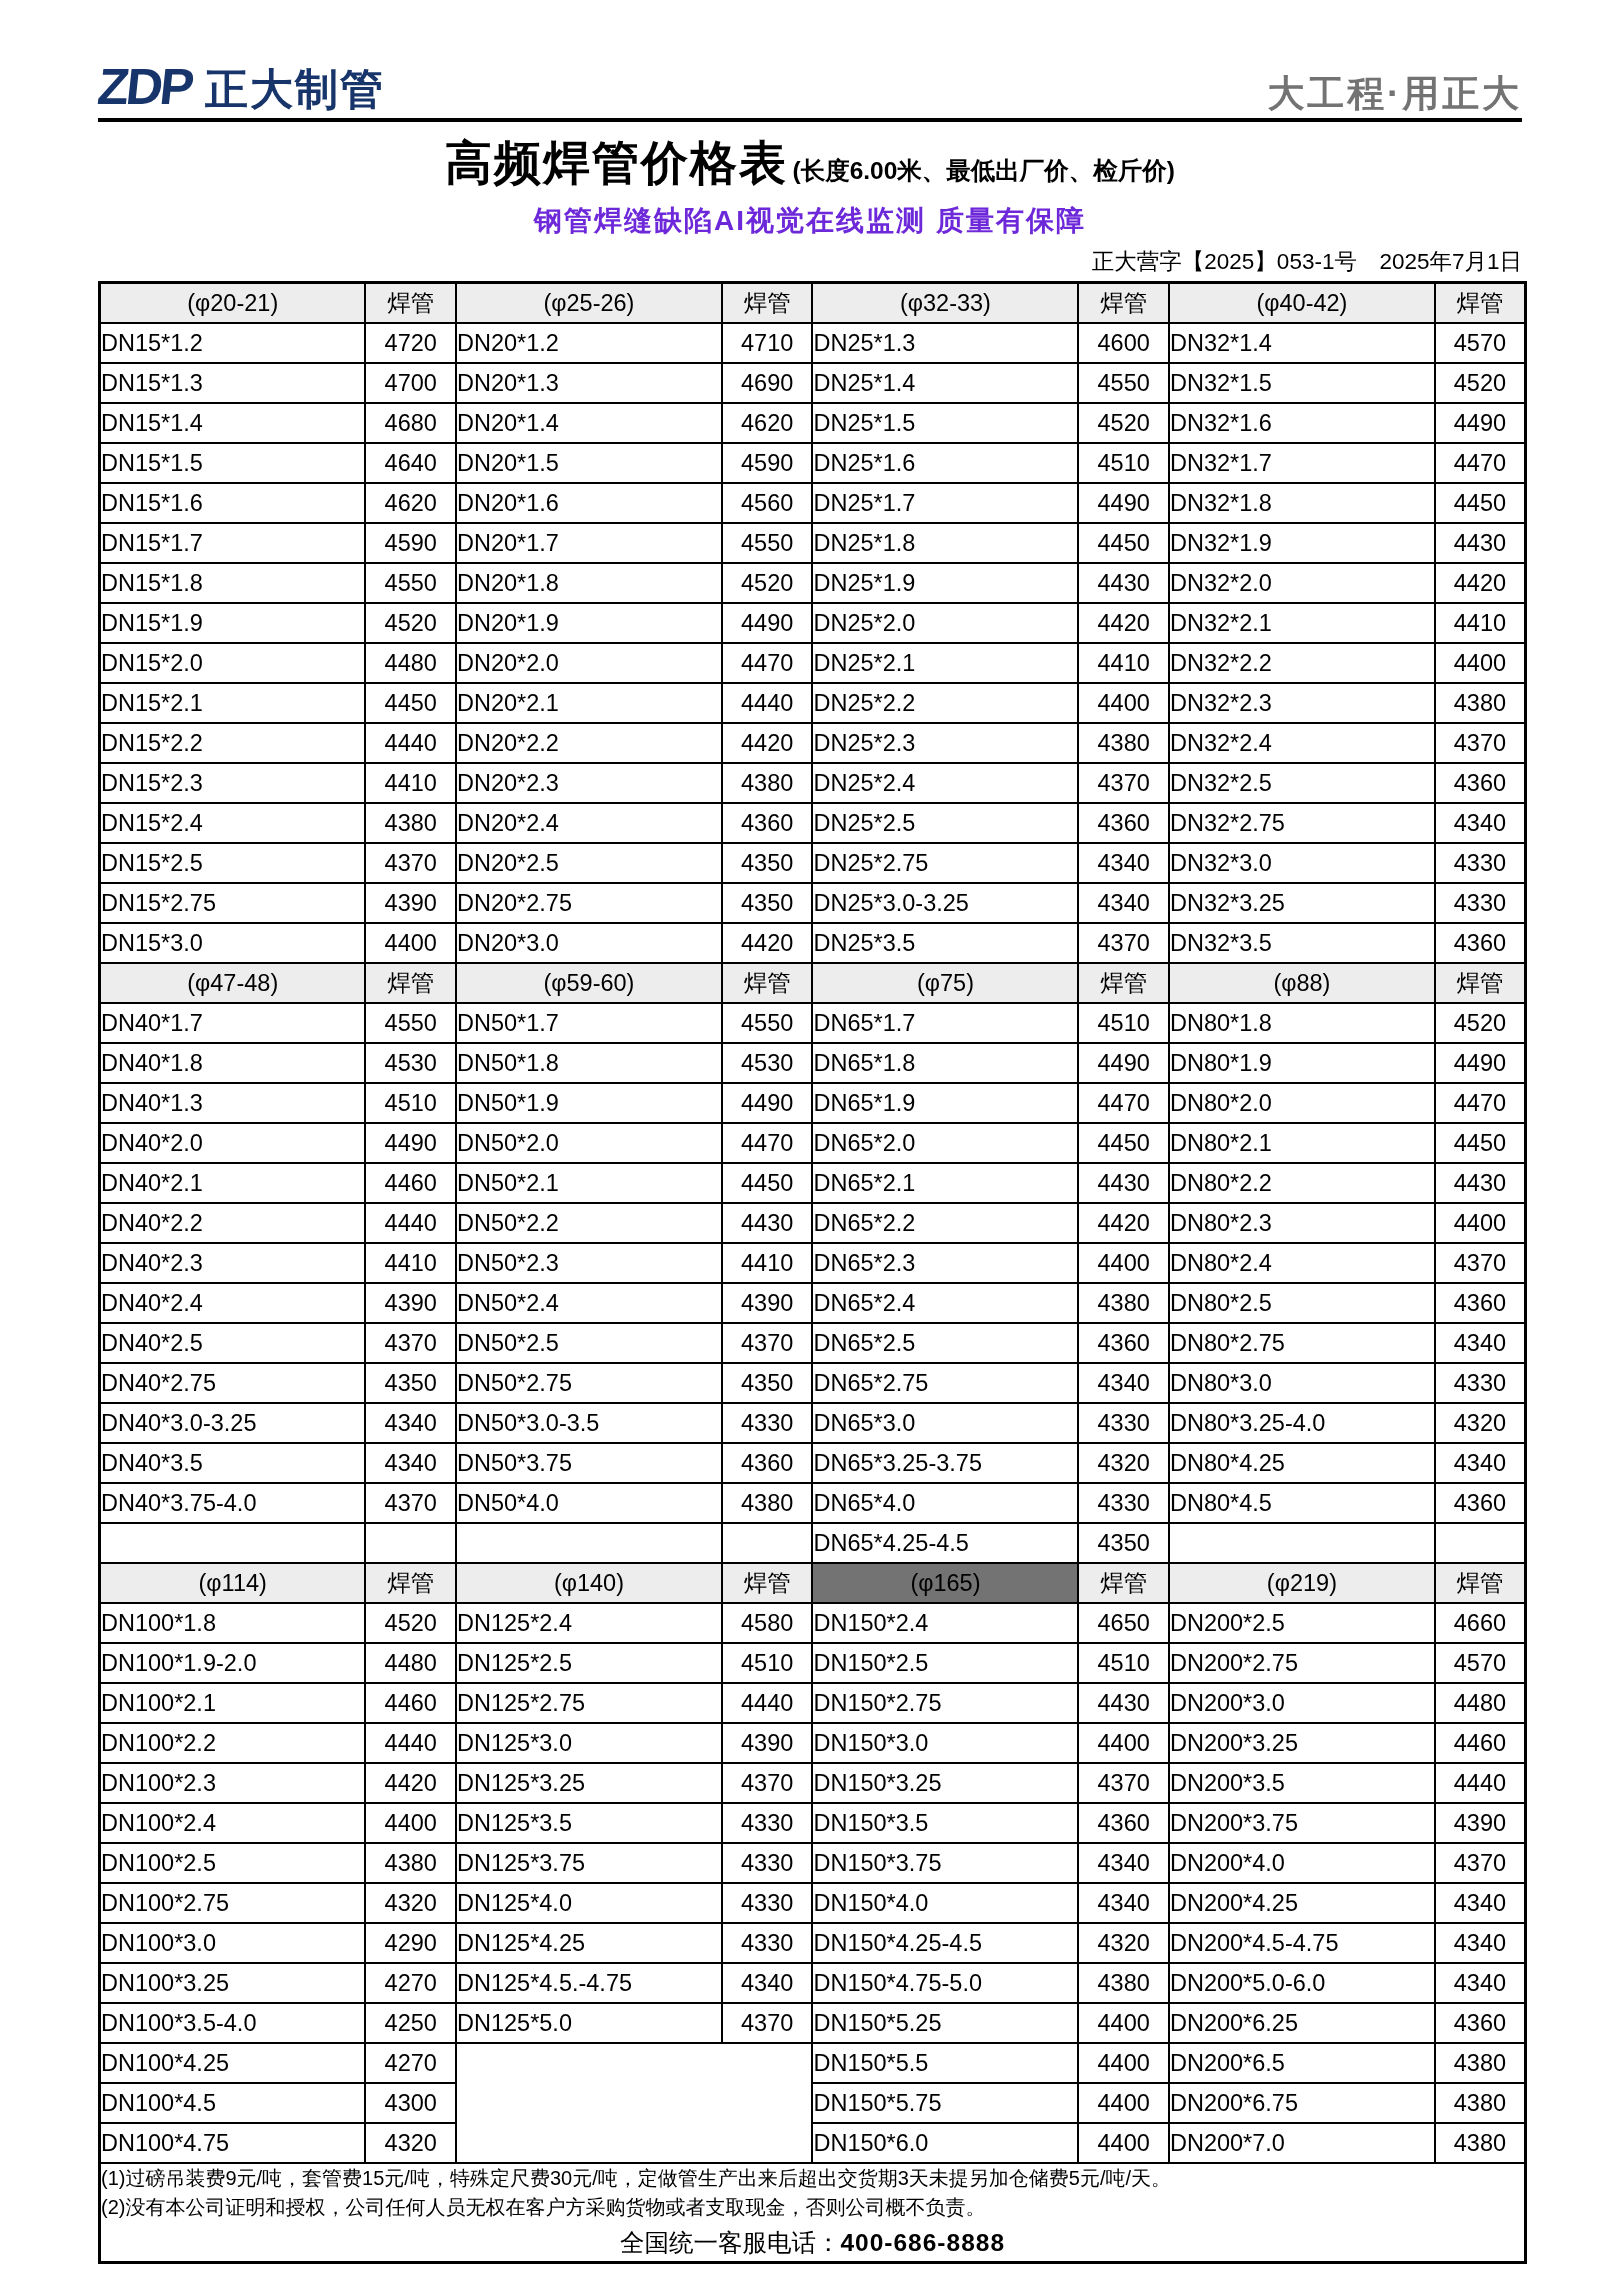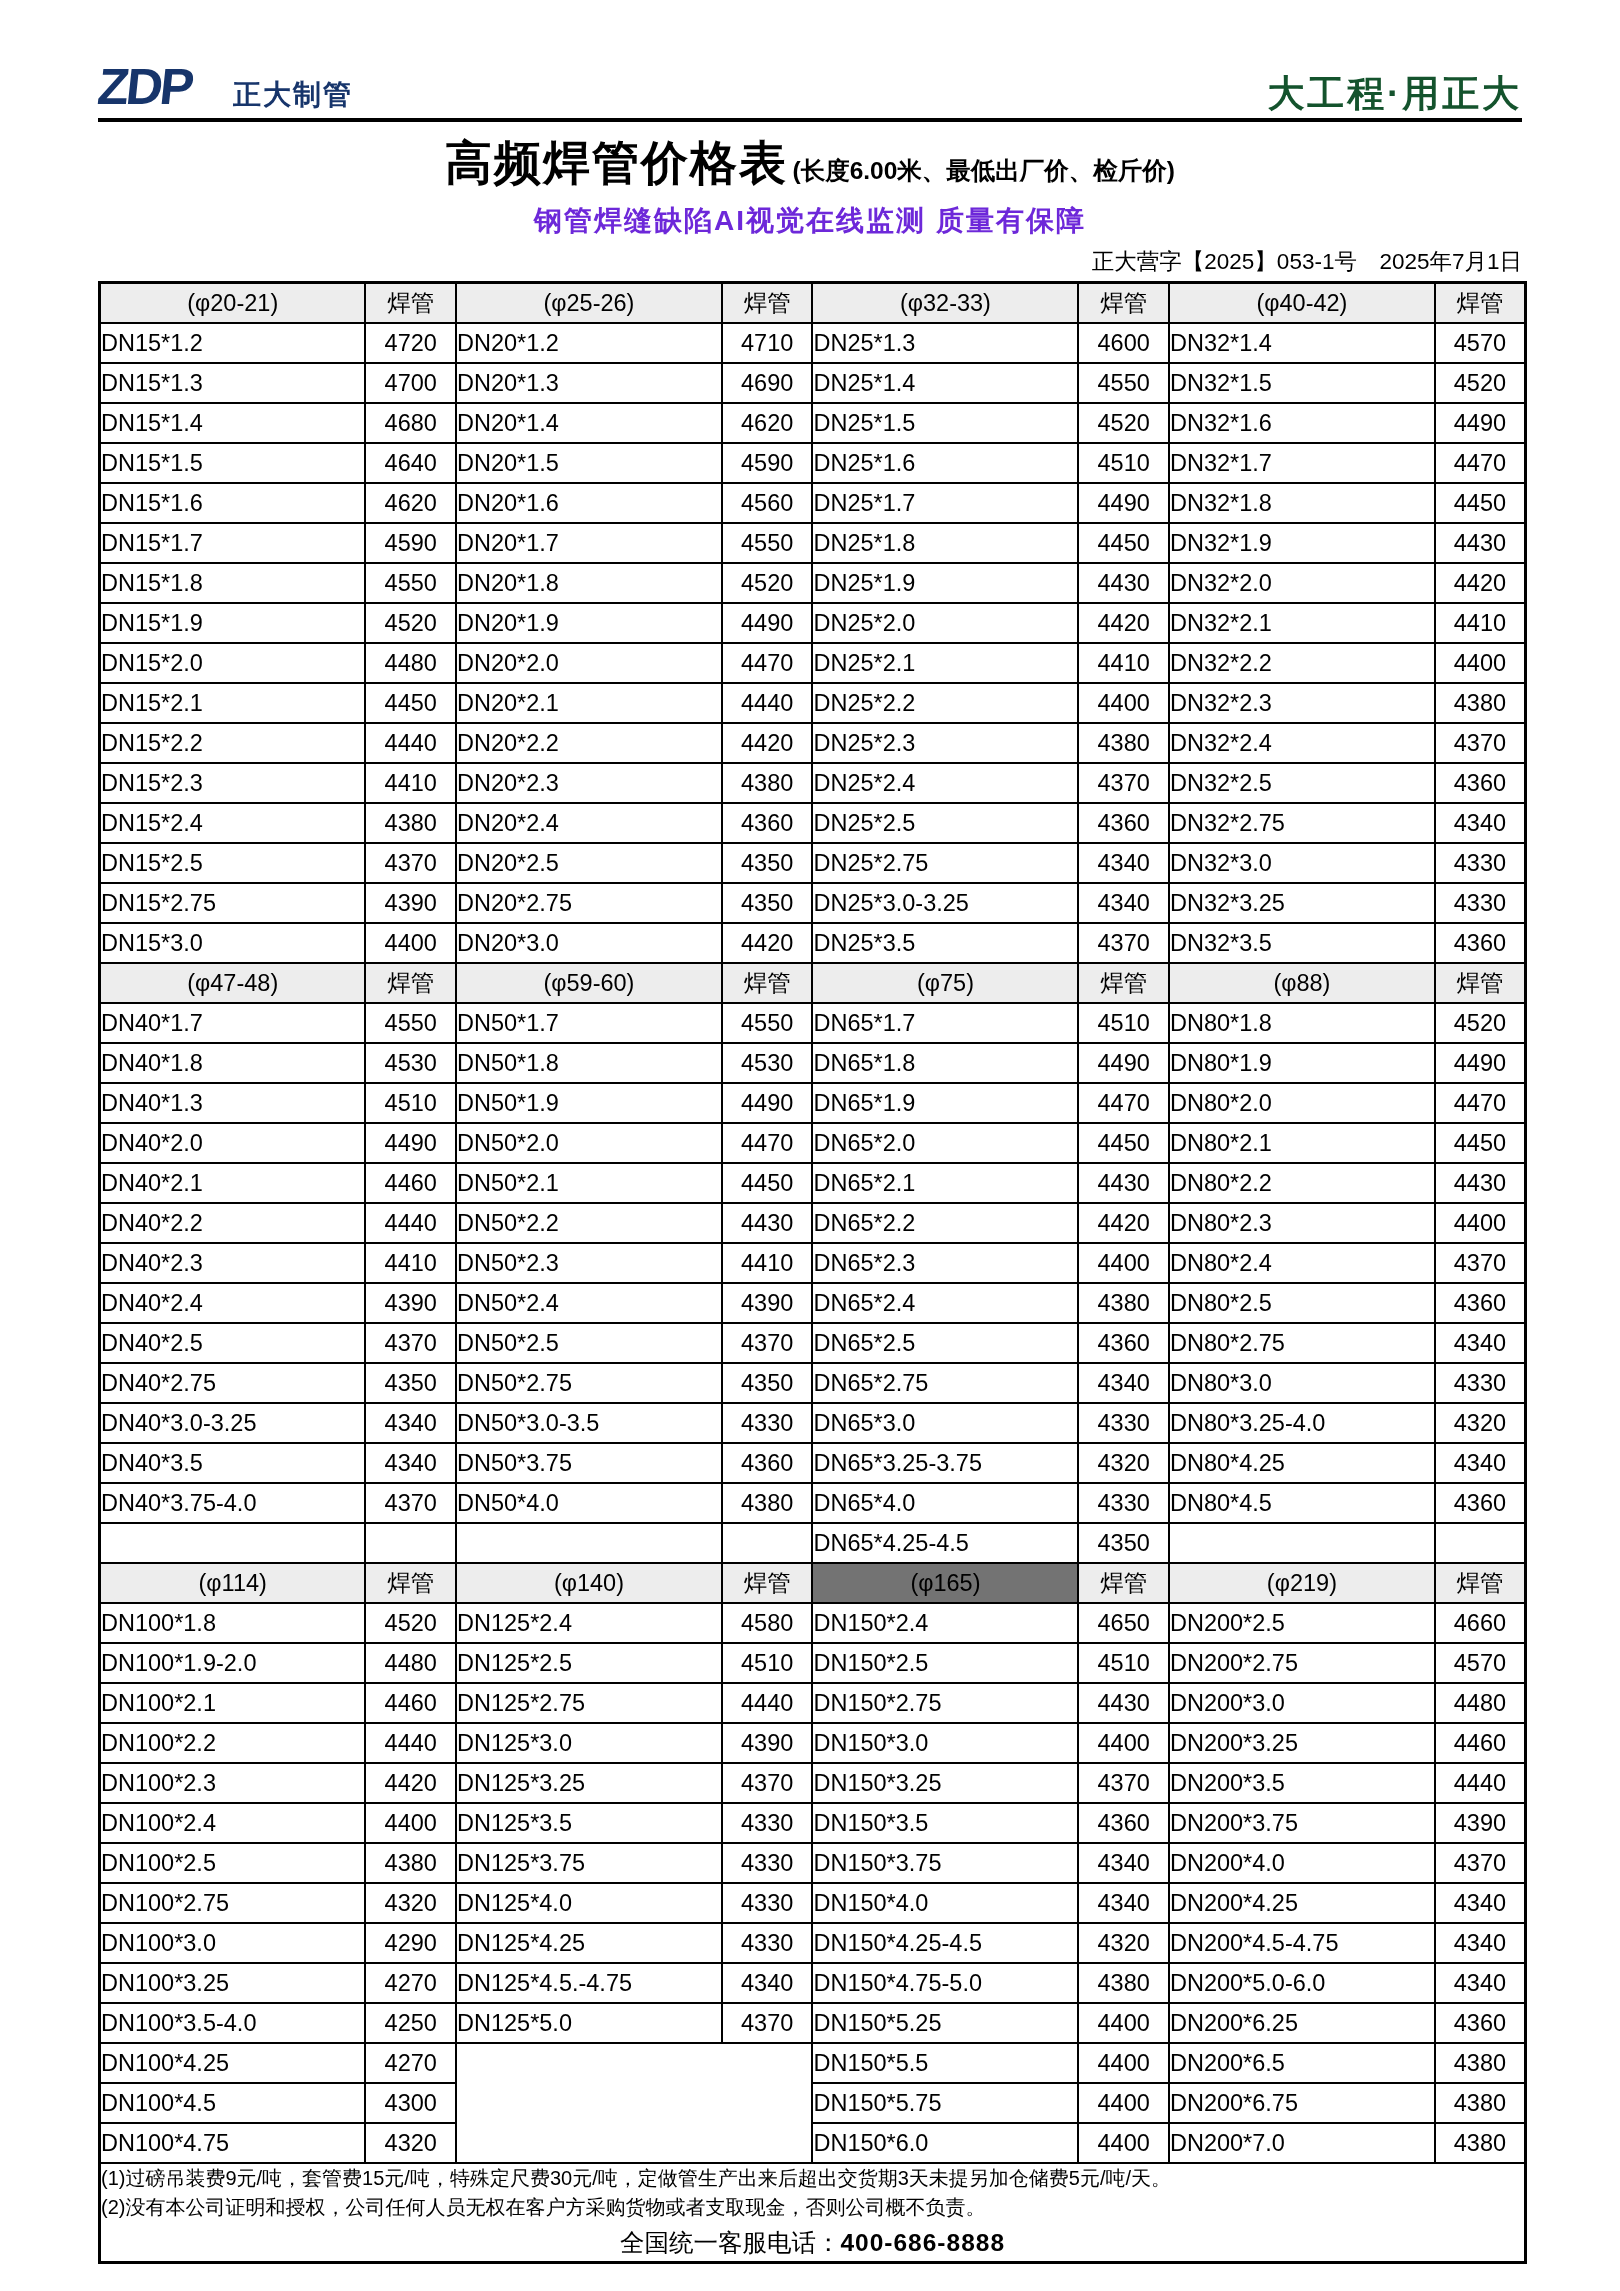--- a/index.html
+++ b/index.html
@@ -23,24 +23,23 @@
   .logo{display:flex;align-items:baseline;gap:13.7px;}
   .logo-zdp{
     font-weight:900;
     font-size:51px;
     letter-spacing:-2.9px;
     transform:skewX(-6deg);
     line-height:1;
   }
   .logo-name{
     font-weight:900;
-    font-size:28px;
+    font-size:43px;
     letter-spacing:2px;
     line-height:1;
-    margin-left:28px;
   }
   .slogan{
     font-weight:900;
     font-size:37px;
     letter-spacing:2.9px;
     line-height:1;
   }
   .title-line{
     text-align:center;
     margin-top:9.8px;
@@ -101,21 +100,21 @@
 </head>
 <body>
 
 <div class="page">
 
   <div class="head">
     <div class="logo" style="color: rgb(23, 53, 107);">
       <span class="logo-zdp">ZDP</span>
       <span class="logo-name">正大制管</span>
     </div>
-    <div class="slogan" style="color: #14532d;">大工程·用正大</div>
+    <div class="slogan" style="color: #737373;">大工程·用正大</div>
   </div>
 
   <div class="title-line">
     <span class="title-main">高频焊管价格表</span>
     <span class="title-sub">(长度6.00米、最低出厂价、检斤价)</span>
   </div>
 
   <div class="subtitle-red" style="color: #6d28d9;">钢管焊缝缺陷AI视觉在线监测 质量有保障</div>
 
   <div class="doc-line">正大营字【2025】053-1号　2025年7月1日</div>

